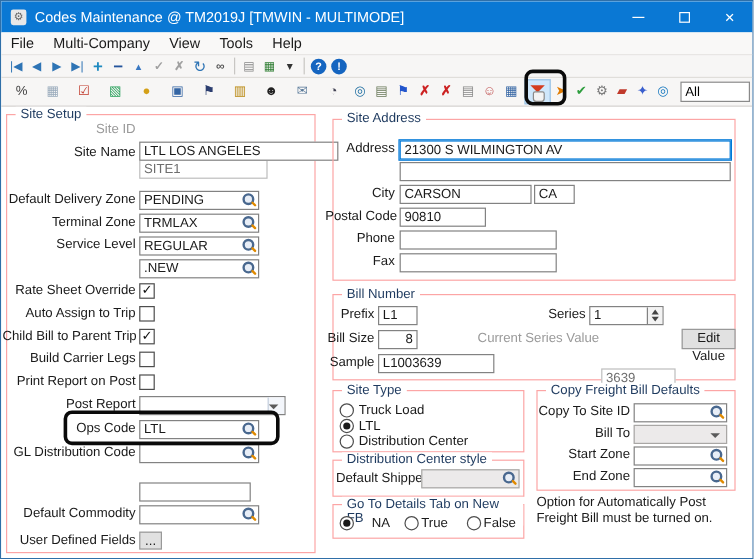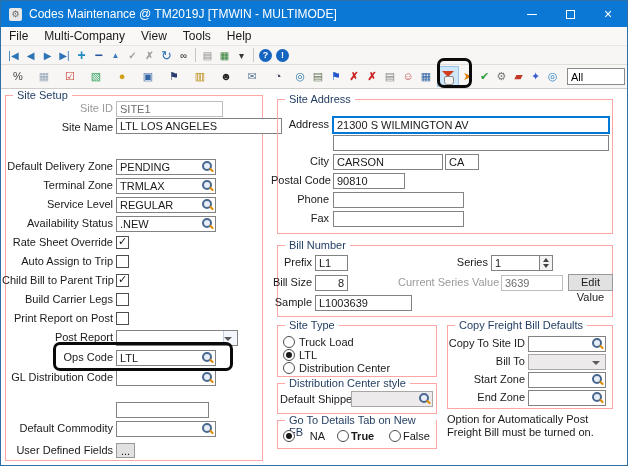--- a/index.html
+++ b/index.html
@@ -44,21 +44,21 @@
   
   .hl{position:absolute;border:3px solid #0a0a0a;border-radius:7px;z-index:6;pointer-events:none;}
   
   .form{position:relative;height:378px;background:#fff;}
   .group{position:absolute;border:1px solid #fca5a5;}
   .group>.gtitle{position:absolute;top:-7px;left:7px;background:#fff;padding:0 4px;color:#1e3a5f;}
   .lbl{position:absolute;text-align:right;line-height:15px;white-space:nowrap;}
   .lbl.dis{color:#9a9a9a;}
   .box{position:absolute;height:16px;border:1px solid #828282;background:#fff;line-height:14px;
     padding:0 3px;white-space:nowrap;overflow:hidden;}
-  .box.dis{border-color:#bdbdbd;color:#6e6e6e;}
+  .box.dis{border-color:#bdbdbd;color:#6e6e6e;margin-top:32px;}
   .box.gray{background:#eceaea;border-color:#a9a7a5;}
   .box.focus{border:1px solid #0078d7;outline:1px solid #0078d7;}
   .box.num{text-align:right;}
   .lookup{position:absolute;right:1px;top:1px;width:13px;height:13px;}
   .lookup::before{content:"";position:absolute;left:1px;top:0;width:6px;height:6px;
     border:2px solid #49688f;border-radius:50%;background:#e8eef7;}
   .lookup::after{content:"";position:absolute;left:8px;top:8px;width:5px;height:2px;
     background:#e08a00;transform:rotate(45deg);border-radius:1px;}
   .cb{position:absolute;width:13px;height:13px;border:1px solid #4d4d4d;background:#fff;}
   .cb.checked::after{content:"✓";position:absolute;left:1px;top:-2px;font-size:11px;color:#111;}
@@ -176,21 +176,20 @@
 
     <span class="lbl" style="left:1px;top:70px;width:111px;">Default Delivery Zone</span>
     <span class="box" style="left:115px;top:70px;width:100px;"><span>PENDING</span><span class="lookup"></span></span>
 
     <span class="lbl" style="left:1px;top:89px;width:111px;padding-left:32px;">Terminal Zone</span>
     <span class="box" style="left:115px;top:89px;width:100px;"><span>TRMLAX</span><span class="lookup"></span></span>
 
     <span class="lbl" style="left:1px;top:108px;width:111px;">Service Level</span>
     <span class="box" style="left:115px;top:108px;width:100px;"><span>REGULAR</span><span class="lookup"></span></span>
 
-    <span class="lbl" style="left:1px;top:127px;width:111px;">Availability Status</span>
     <span class="box" style="left:115px;top:127px;width:100px;"><span>.NEW</span><span class="lookup"></span></span>
 
     <span class="lbl" style="left:1px;top:146px;width:111px;">Rate Sheet Override</span>
     <span class="cb checked" style="left:115px;top:147px;"></span>
 
     <span class="lbl" style="left:1px;top:165px;width:111px;">Auto Assign to Trip</span>
     <span class="cb" style="left:115px;top:166px;"></span>
 
     <span class="lbl" style="left:1px;top:184px;width:111px;">Child Bill to Parent Trip</span>
     <span class="cb checked" style="left:115px;top:185px;"></span>
@@ -269,21 +268,21 @@
     </div>
     <span class="lbl" style="left:279px;top:303px;width:67px;text-align:left;">Default Shipper</span>
     <span class="box gray" style="left:350px;top:302px;width:82px;"><span></span><span class="lookup"></span></span>
 
     <div class="group" style="left:276px;top:331px;width:160px;height:29px;">
       <span class="gtitle">Go To Details Tab on New FB</span>
     </div>
     <span class="rad checked" style="left:282px;top:341px;"></span>
     <span class="lbl" style="left:296px;top:340px;width:28px;text-align:right;">NA</span>
     <span class="rad" style="left:336px;top:341px;"></span>
-    <span class="lbl" style="left:350px;top:340px;width:30px;text-align:left;font-weight:bold;">True</span>
+    <span class="lbl" style="left:350px;top:340px;width:30px;text-align:left;">True</span>
     <span class="rad" style="left:388px;top:341px;"></span>
     <span class="lbl" style="left:402px;top:340px;width:32px;text-align:left;">False</span>
 
     <div class="group" style="left:446px;top:236px;width:166px;height:84px;">
       <span class="gtitle">Copy Freight Bill Defaults</span>
     </div>
     <span class="lbl" style="left:446px;top:247px;width:78px;">Copy To Site ID</span>
     <span class="box" style="left:527px;top:247px;width:78px;"><span></span><span class="lookup"></span></span>
     <span class="lbl" style="left:446px;top:265px;width:78px;">Bill To</span>
     <span class="box gray dd" style="left:527px;top:265px;width:78px;"><span></span></span>

